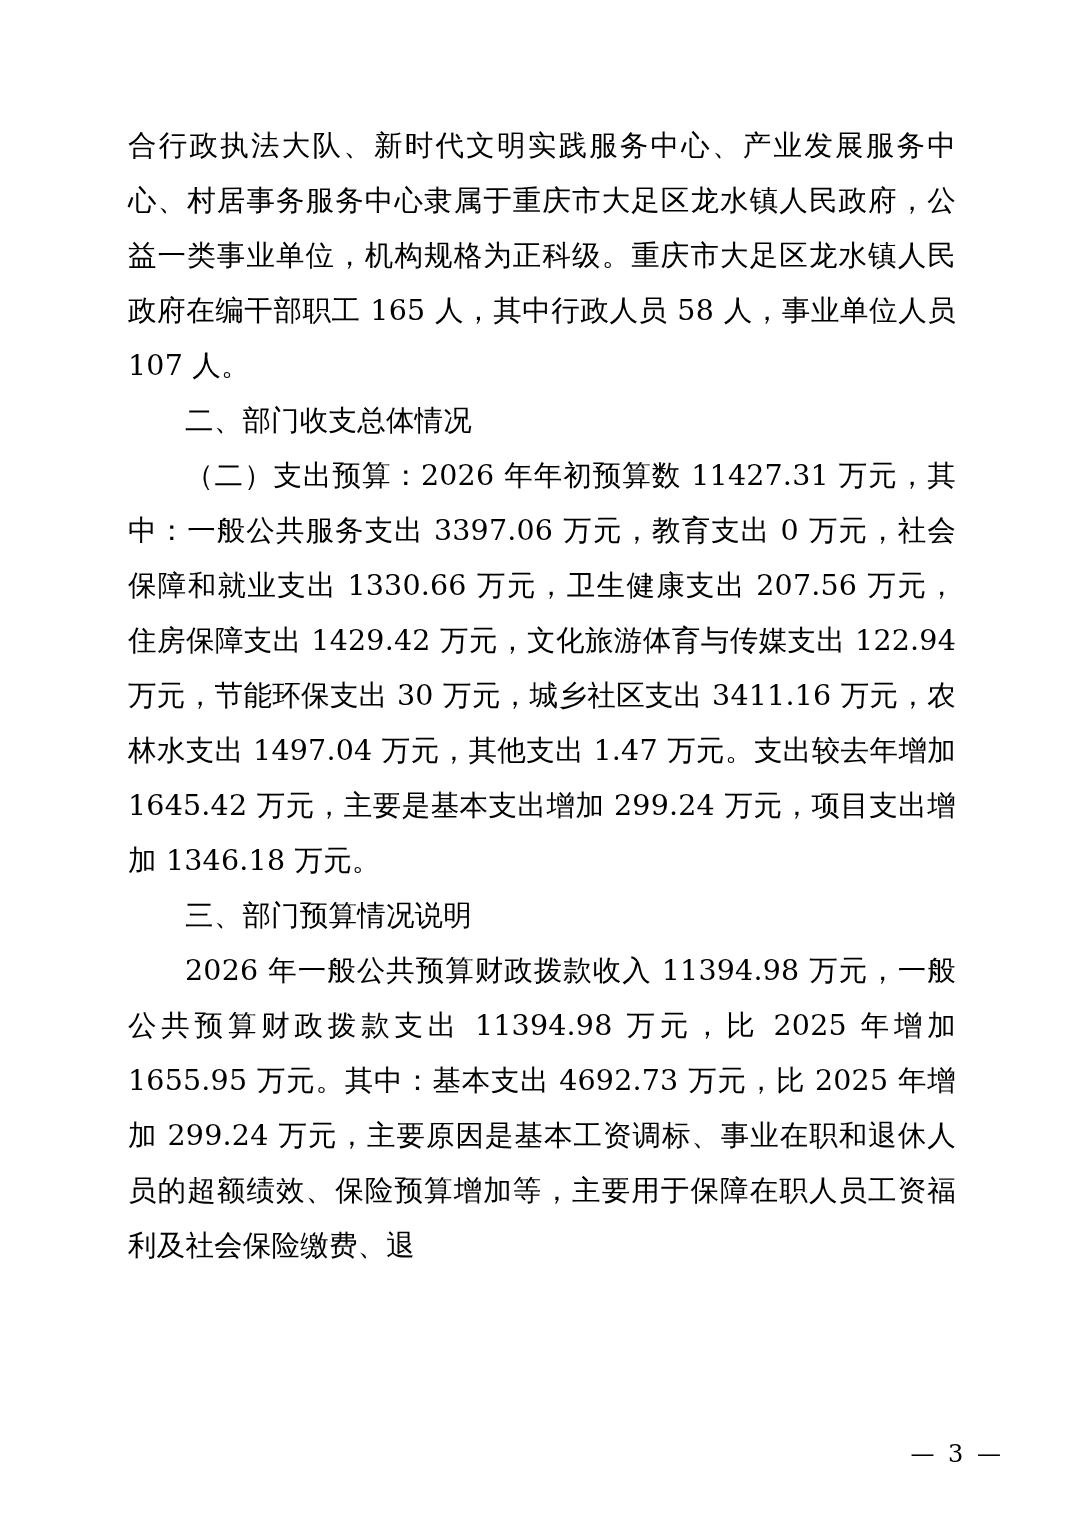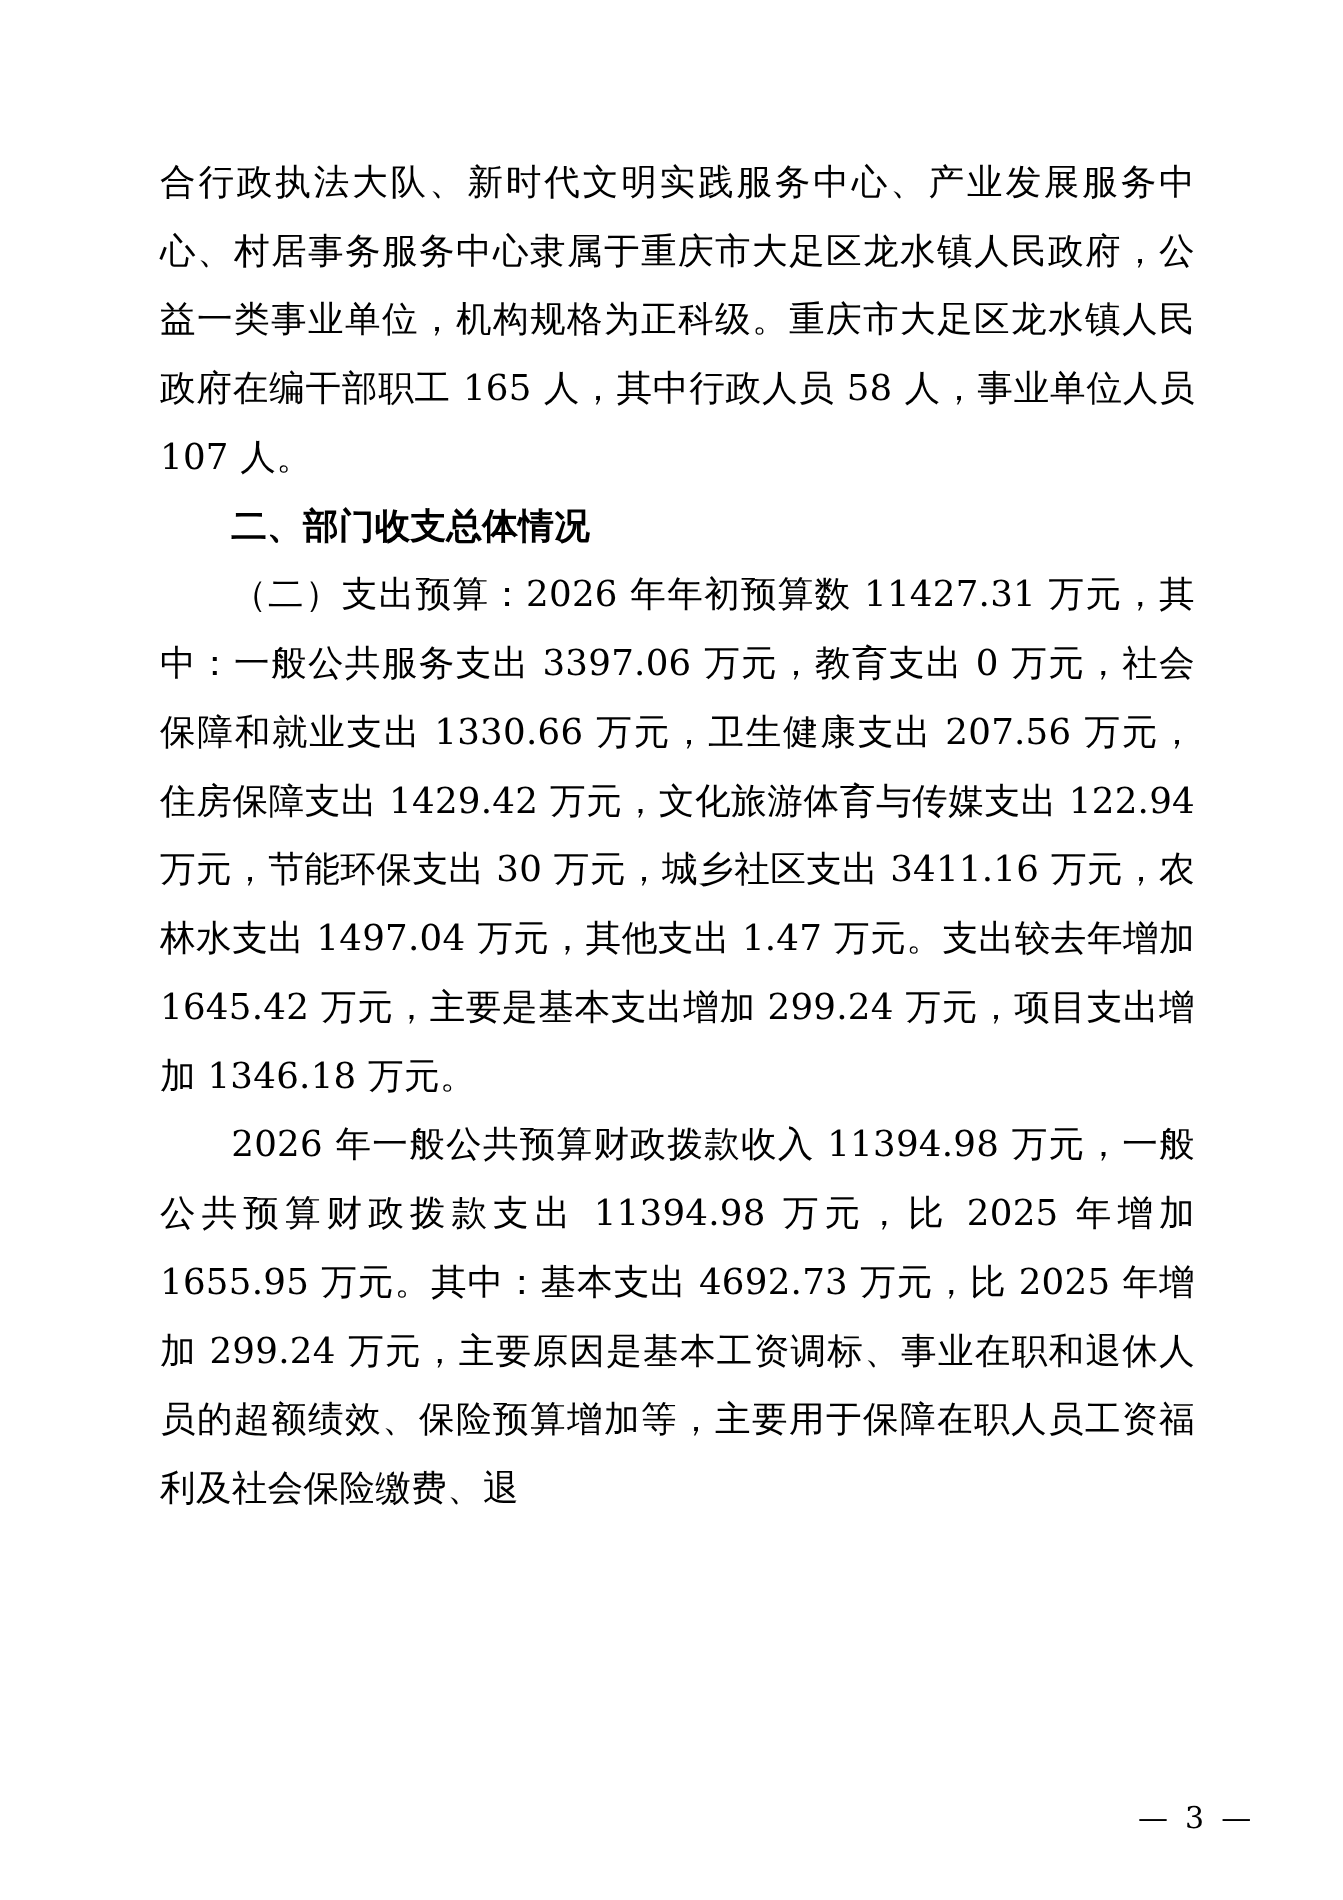--- a/index.html
+++ b/index.html
@@ -32,21 +32,21 @@
     letter-spacing: 0.2px;
   }
   p {
     margin: 0;
     padding: 0;
   }
   .indent {
     text-indent: 57px;
   }
   .heading {
-    font-weight: bold;
+    font-weight: normal;
     text-indent: 57px;
     font-size: 28.5px;
     line-height: 55px;
   }
   .footer {
     position: absolute;
     left: 0;
     bottom: 52px;
     width: 1074px;
     text-align: center;
@@ -67,20 +67,21 @@
 
 <div class="page">
 
   <p class="body-text">合行政执法大队、新时代文明实践服务中心、产业发展服务中心、村居事务服务中心隶属于重庆市大足区龙水镇人民政府，公益一类事业单位，机构规格为正科级。重庆市大足区龙水镇人民政府在编干部职工 165 人，其中行政人员 58 人，事业单位人员 107 人。</p>
 
   <p class="body-text heading">二、部门收支总体情况</p>
 
 
   <p class="body-text indent">（二）支出预算：2026 年年初预算数 11427.31 万元，其中：一般公共服务支出 3397.06 万元，教育支出 0 万元，社会保障和就业支出 1330.66 万元，卫生健康支出 207.56 万元，住房保障支出 1429.42 万元，文化旅游体育与传媒支出 122.94 万元，节能环保支出 30 万元，城乡社区支出 3411.16 万元，农林水支出 1497.04 万元，其他支出 1.47 万元。支出较去年增加 1645.42 万元，主要是基本支出增加 299.24 万元，项目支出增加 1346.18 万元。</p>
 
+  <p class="body-text heading">三、部门预算情况说明</p>
 
   <p class="body-text indent">2026 年一般公共预算财政拨款收入 11394.98 万元，一般公共预算财政拨款支出 11394.98 万元，比 2025 年增加 1655.95 万元。其中：基本支出 4692.73 万元，比 2025 年增加 299.24 万元，主要原因是基本工资调标、事业在职和退休人员的超额绩效、保险预算增加等，主要用于保障在职人员工资福利及社会保险缴费、退</p>
 
 </div>
 
 <div class="footer">
   <span class="pagenum">— 3 —</span>
 </div>
 
 </body></html>

